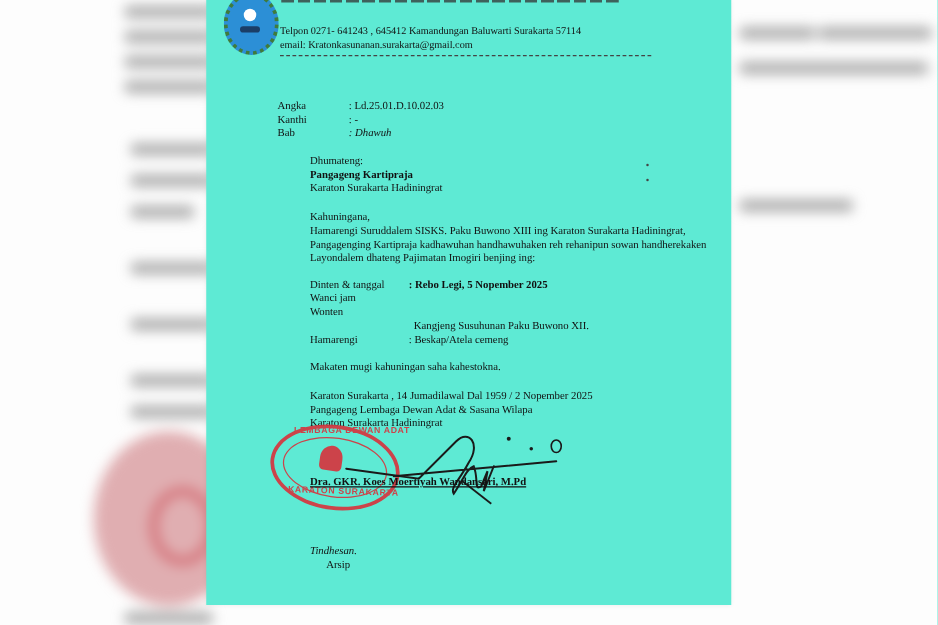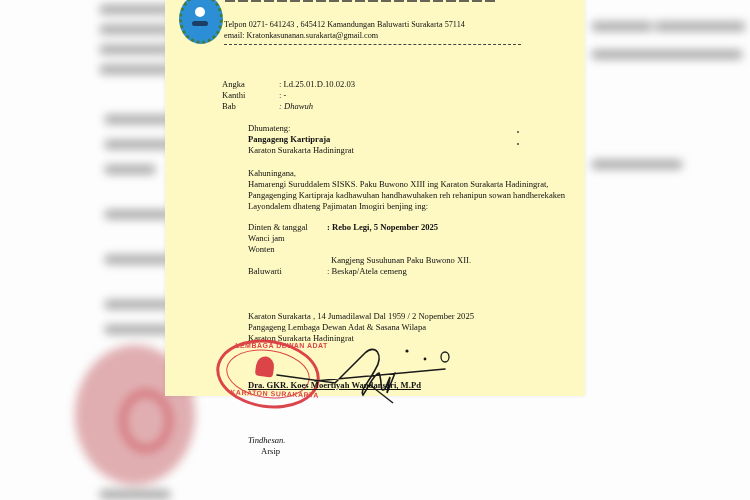--- a/index.html
+++ b/index.html
@@ -14,22 +14,22 @@
     .bg-stamp {
       position: absolute; left: 75px; top: 345px; width: 120px; height: 140px;
       border-radius: 50%; background: #d99a9e; opacity: .8;
     }
     .bg-stamp::after {
       content: ""; position: absolute; left: 45px; top: 45px; width: 40px; height: 50px;
       border-radius: 50%; border: 6px solid #c9464f;
     }
     
     .doc {
-      position: absolute; left: 165px; top: 0; width: 420px; height: 396px;
-      background: #fef9c3; box-shadow: 0 0 4px rgba(0,0,0,.08);
+      position: absolute; left: 165px; top: 0; width: 420px; height: 484px;
+      background: #5eead4; box-shadow: 0 0 4px rgba(0,0,0,.08);
       color: #111;
     }
     .logo {
       position: absolute; left: 14px; top: -6px; width: 38px; height: 44px;
       border-radius: 50%; background: #2c8fd6;
       border: 3px dotted #3f7b3c;
     }
     .logo::before {
       content: ""; position: absolute; left: 13px; top: 10px; width: 10px; height: 10px;
       border-radius: 50%; background: #fff;
@@ -122,23 +122,24 @@
   <div class="t" style="left:64px;top:168px">Kahuningana,</div>
   <div class="t" style="left:64px;top:179px">Hamarengi Suruddalem SISKS. Paku Buwono XIII ing Karaton Surakarta Hadiningrat,</div>
   <div class="t" style="left:64px;top:190px">Pangagenging Kartipraja kadhawuhan handhawuhaken reh rehanipun sowan handherekaken</div>
   <div class="t" style="left:64px;top:201px">Layondalem  dhateng Pajimatan Imogiri benjing ing:</div>
 
   <div class="t" style="left:64px;top:222px">Dinten &amp; tanggal</div>
   <div class="t b" style="left:143px;top:222px">: Rebo Legi, 5 Nopember 2025</div>
   <div class="t" style="left:64px;top:233px">Wanci jam</div>
   <div class="t" style="left:64px;top:244px">Wonten</div>
   <div class="t" style="left:147px;top:255px">Kangjeng Susuhunan Paku Buwono XII.</div>
-  <div class="t" style="left:64px;top:266px">Baluwarti</div>
+  <div class="t" style="left:64px;top:266px">Hamarengi</div>
   <div class="t" style="left:143px;top:266px">: Beskap/Atela cemeng</div>
 
+  <div class="t" style="left:64px;top:288px">Makaten mugi kahuningan saha kahestokna.</div>
 
   <div class="t" style="left:64px;top:311px">Karaton Surakarta , 14 Jumadilawal Dal 1959 / 2 Nopember 2025</div>
   <div class="t" style="left:64px;top:322px">Pangageng Lembaga Dewan Adat &amp; Sasana Wilapa</div>
   <div class="t" style="left:64px;top:333px">Karaton Surakarta Hadiningrat</div>
 
   <div class="stamp">
     <div class="stamp-inner"></div>
     <div class="stamp-bell"></div>
     <span class="stamp-text stamp-top">LEMBAGA DEWAN ADAT</span>
     <span class="stamp-text stamp-bot">KARATON SURAKARTA</span>

